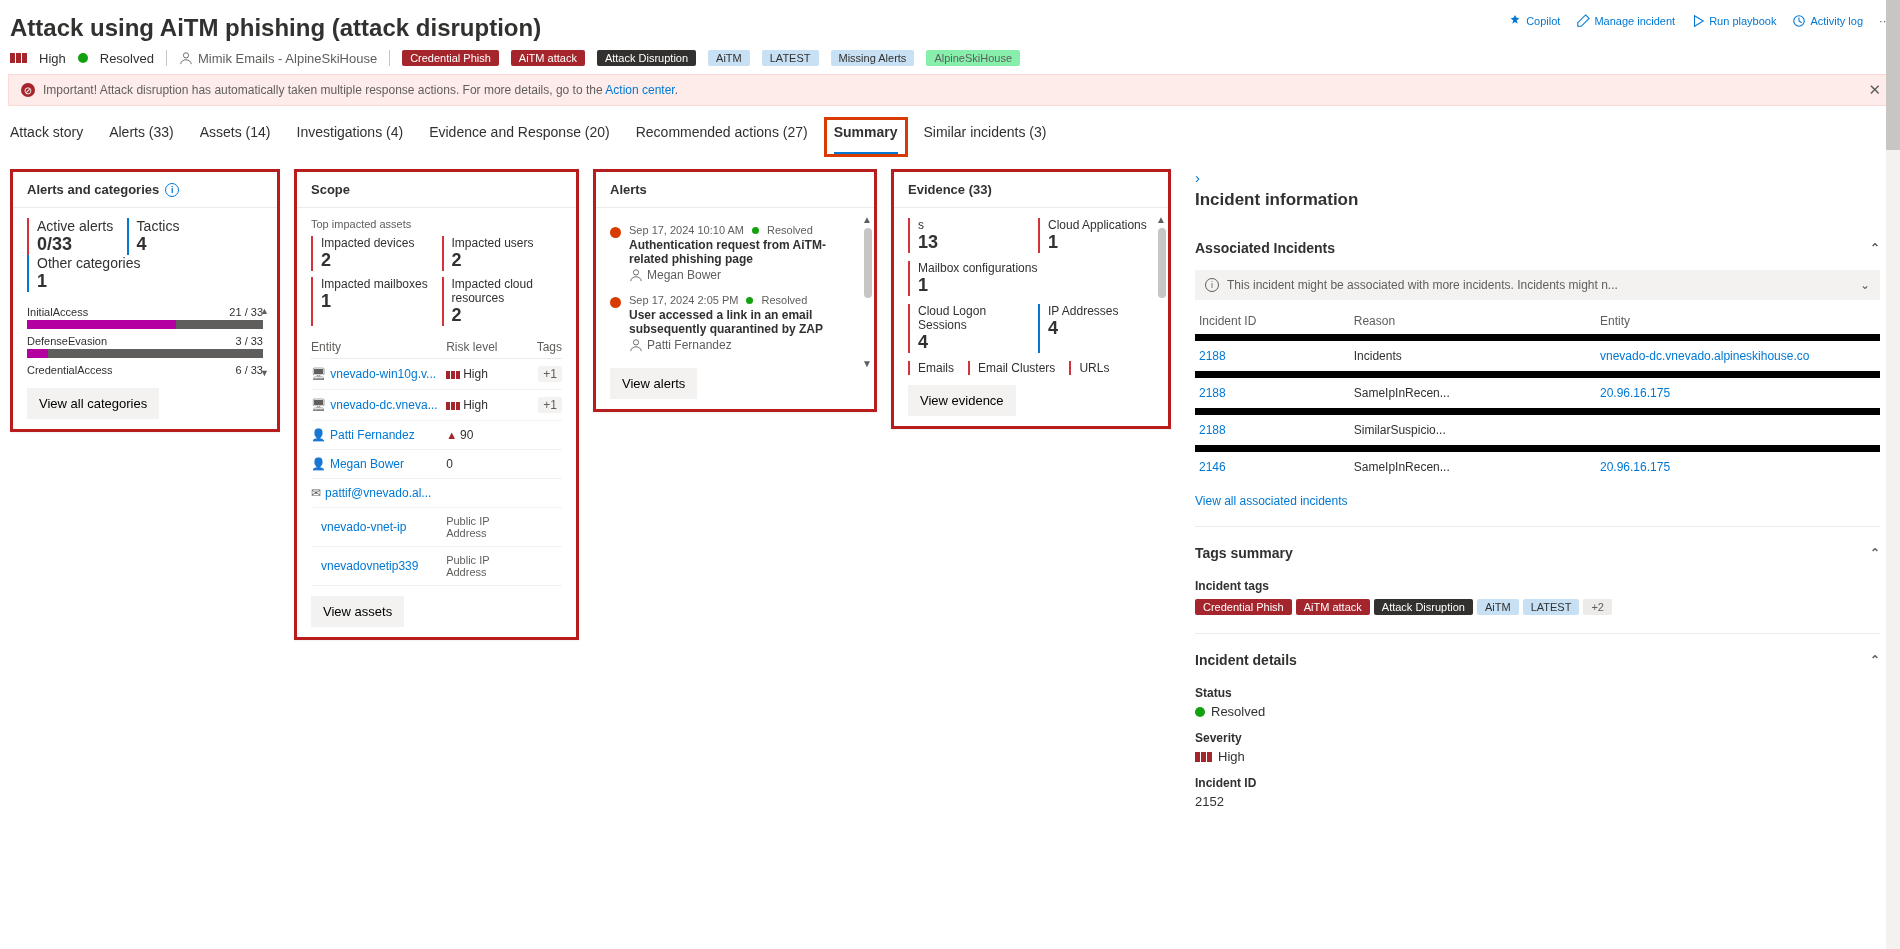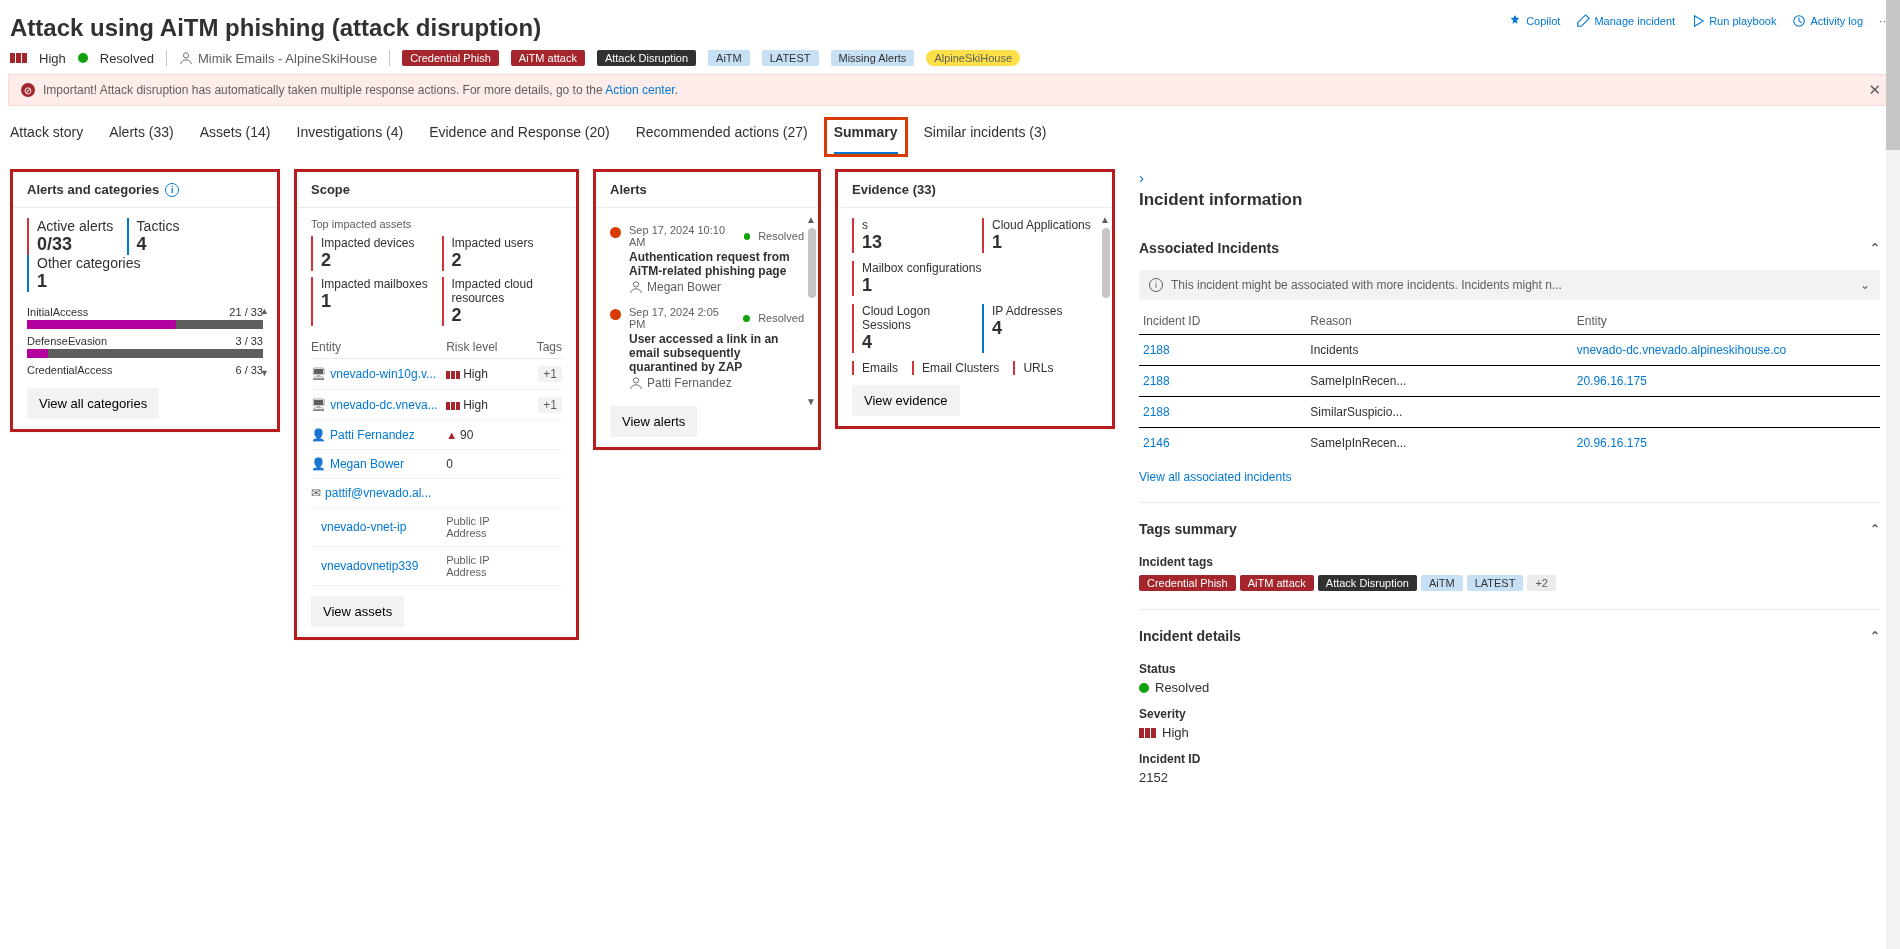--- a/index.html
+++ b/index.html
@@ -15,21 +15,21 @@
 .meta-row { display: flex; align-items: center; gap: 12px; padding: 4px 10px 8px 10px; font-size: 13px; }
 .sev-dots { display: inline-flex; gap: 1px; }
 .sev-dots span { width: 5px; height: 10px; background: #a4262c; display: inline-block; }
 .status-dot { width: 10px; height: 10px; border-radius: 50%; background: #13a10e; display: inline-block; }
 .divider { width: 1px; height: 16px; background: #c8c6c4; }
 .meta-user { display: flex; gap:5px; align-items:center; color:#605e5c; }
 .tag { display:inline-flex; align-items:center; padding: 2px 8px; border-radius: 2px; font-size: 11px; }
 .tag-red { background:#a4262c; color:#fff; }
 .tag-dark { background:#323130; color:#fff; }
 .tag-blue { background:#c7e0f4; color:#323130; }
-.tag-gray { background:#fde047; color:#605e5c;border-radius:8px; }
+.tag-gray { background:#86efac; color:#605e5c; }
 .tag-plus { background:#edebe9; color:#605e5c; }
 
 .banner { margin: 0 8px; background:#feeceb; border:1px solid #fcd7d4; padding:8px 12px; font-size:12px; color:#605e5c; display:flex; align-items:center; gap:8px; position:relative;}
 .banner .bicon { width:14px;height:14px;border-radius:50%;background:#a4262c;color:#fff;display:flex;align-items:center;justify-content:center;font-size:10px;flex-shrink:0;}
 .banner .bclose { position:absolute; right:10px; color:#605e5c; cursor:pointer; font-size:15px;}
 
 .tabs { display:flex; gap: 26px; padding: 18px 10px 0 10px; font-size:14px; border-bottom: 0; color:#323130;}
 .tabs .tab { padding-bottom:12px; cursor:pointer; }
 .tabs .tab.active { font-weight:600; border-bottom: 3px solid #0078d4; color:#323130;}
 .tab-highlight { position:relative; display:inline-block;}
@@ -67,21 +67,21 @@
 .ent-row { display:flex; padding:7px 0; border-bottom:1px solid #f3f2f1; align-items:center;}
 .ent-row div:nth-child(1){flex:1.4; overflow:hidden; text-overflow:ellipsis; white-space:nowrap;} 
 .ent-row div:nth-child(2){flex:0.7} .ent-row div:nth-child(3){flex:0.5;text-align:right;}
 .ent-name { color:#0078d4; }
 .ent-icon { color:#605e5c; margin-right:4px;}
 .tiny-sev { display:inline-flex; gap:1px; margin-right:3px; vertical-align:middle;}
 .tiny-sev span { width:4px;height:8px;background:#a4262c;display:inline-block;}
 .flag { color:#a4262c; font-size:11px;}
 .plus1 { display:inline-block; background:#f3f2f1; padding:1px 5px; border-radius:2px; color:#605e5c;}
 
-.card-alertlist { width:228px; }
+.card-alertlist { width:284px; }
 .alert-item { display:flex; gap:8px; padding: 6px 0; }
 .bullet { width:11px; height:11px; border-radius:50%; background:#d83b01; margin-top:3px; flex-shrink:0;}
 .alert-body { font-size:12px;}
 .alert-meta { color:#605e5c; display:flex; gap:8px; align-items:center; font-size:11px;}
 .green-dot { width:7px;height:7px;border-radius:50%;background:#13a10e; }
 .alert-title { font-weight:600; margin:2px 0;}
 .alert-user { display:flex; gap:4px; align-items:center; color:#605e5c;}
 .scrollbar { width:8px; background:#c8c6c4; height:70px; position:absolute; right:2px; top:20px; border-radius:4px;}
 .scroll-arrow { position:absolute; right:2px; color:#605e5c; font-size:10px;}
 .sa-up{ top:6px;} .sa-down{ bottom:40px;}
@@ -96,21 +96,21 @@
 
 .side-panel { flex:1; padding: 0 10px 10px 10px; position:relative;}
 .side-title { font-size:17px; font-weight:700; margin-bottom:24px;}
 .accordion-head { display:flex; justify-content:space-between; align-items:center; font-size:14px; font-weight:600; cursor:pointer; padding: 6px 0;}
 .chev { font-size:12px; color:#605e5c;}
 .side-sep { border-top:1px solid #edebe9; margin: 18px 0 12px;}
 .info-strip { background:#f3f2f1; display:flex; align-items:center; gap:8px; padding:8px 10px; font-size:12px; color:#605e5c; margin: 8px 0;}
 .info-strip .ii { width:14px;height:14px;border:1.5px solid #605e5c;border-radius:50%;display:flex;align-items:center;justify-content:center;font-size:9px;}
 .assoc-table { width:100%; font-size:12px; border-collapse:collapse;}
 .assoc-table th { text-align:left; font-weight:400; color:#605e5c; padding:6px 4px; }
-.assoc-table td { padding:8px 4px; border-top:1px solid #000000; white-space:nowrap; overflow:hidden; text-overflow:ellipsis; max-width:120px;}
+.assoc-table td { padding:8px 4px; border-top:7px solid #000000; white-space:nowrap; overflow:hidden; text-overflow:ellipsis; max-width:120px;}
 .pagescrollbar { position:fixed; right:0; top:0; bottom:0; width:14px; background:#f3f2f1;}
 .pagescrollthumb { position:absolute; top:0; width:14px; height:150px; background:#c8c6c4;}
 .label-sub { font-size:12px; color:#323130; font-weight:600; margin-top:12px;}
 .val-sub { font-size:13px; color:#323130; margin-top:4px; display:flex; align-items:center; gap:6px;}
 
 .chev-left { color:#0078d4; font-size:15px; margin-bottom:4px; cursor:pointer;}
 svg.svgicon { width:14px; height:14px; vertical-align:middle;}
 .info-ico { width:14px; height:14px; border:1px solid #0078d4; border-radius:50%; color:#0078d4; display:inline-flex; align-items:center; justify-content:center; font-size:9px;}
 </style>
 </head>

